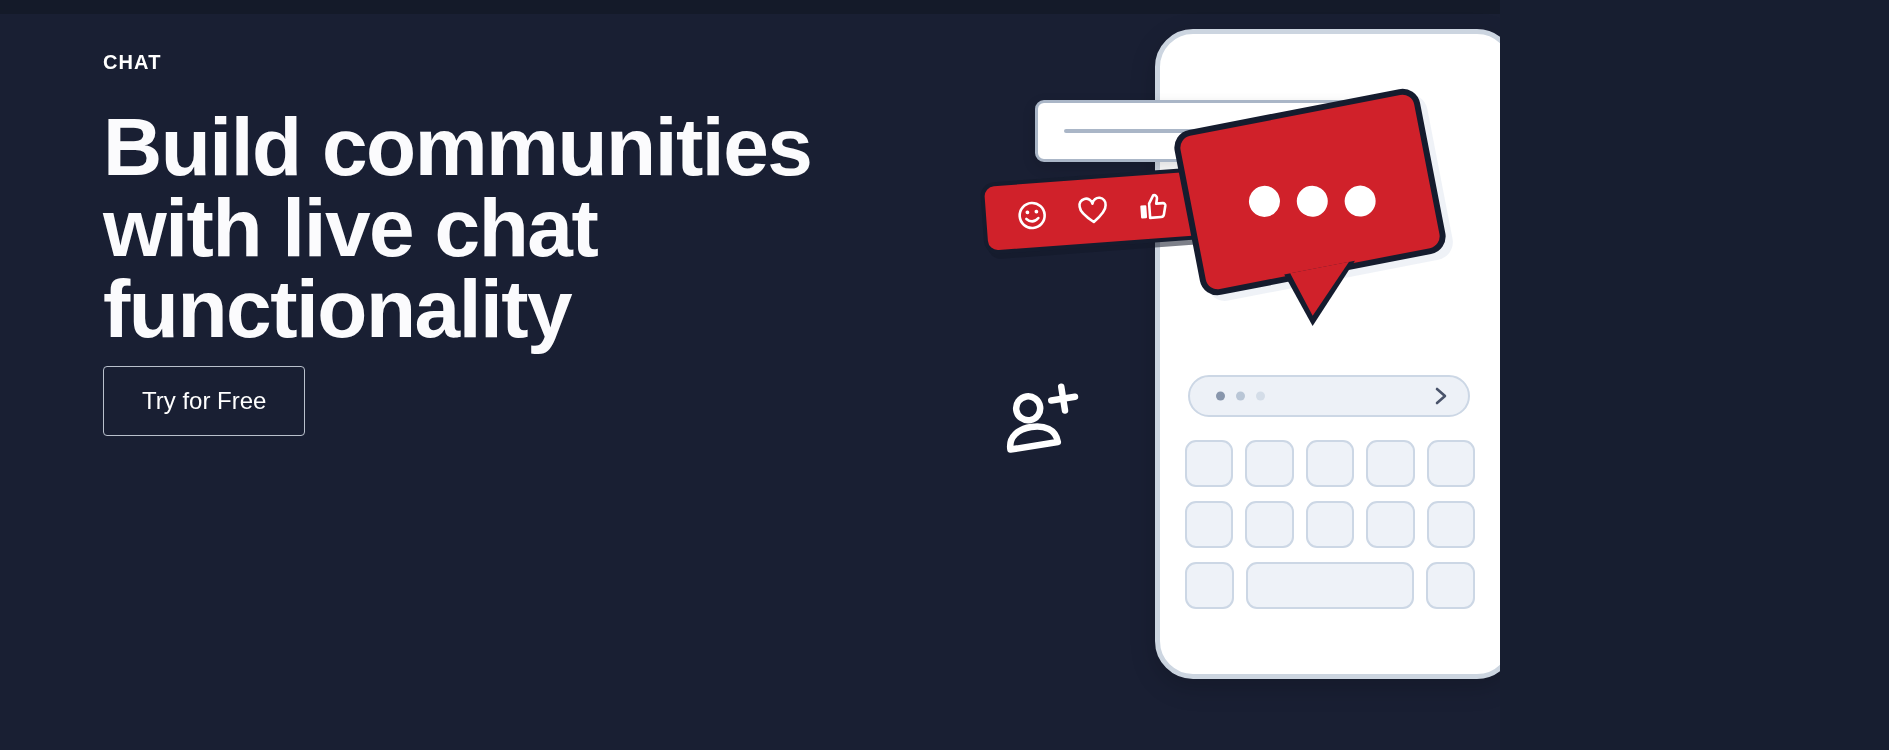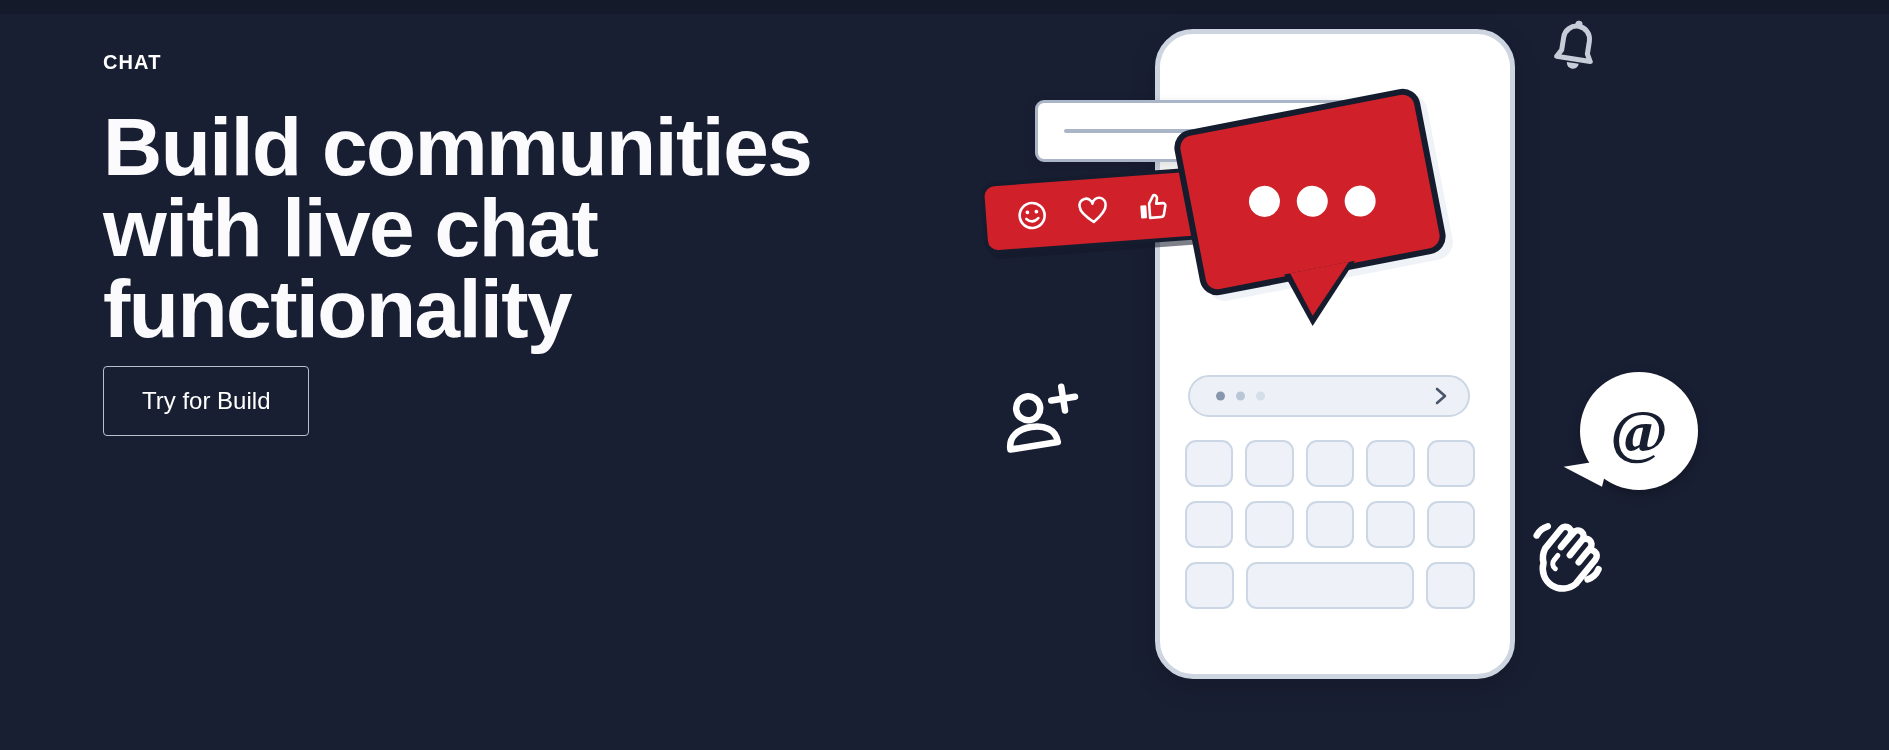--- a/index.html
+++ b/index.html
@@ -10,21 +10,21 @@
     overflow: hidden;
   }
 
   body {
     font-family: "Liberation Sans", sans-serif;
     background: #171e30;
   }
 
   #hero {
     position: relative;
-    width: 1889px;
+    width: 1500px;
     height: 750px;
     background: #191f33;
     overflow: hidden;
   }
 
   
   .top-band {
     position: absolute;
     left: 0; top: 0;
     width: 1889px; height: 14px;
@@ -346,21 +346,21 @@
   <div class="top-band"></div>
 
   <div class="copy">
 
     <div class="eyebrow">CHAT</div>
 
     <h1 class="headline">Build communities with live chat functionality</h1>
 
 
     <div class="btn-row">
-      <button class="btn btn-secondary">Try for Build</button>
+      <button class="btn btn-secondary">Try for Free</button>
     </div>
 
   </div>
 
   <div class="art">
 
     <div class="phone"></div>
 
     <div class="kb-bar">
       <div class="kb-dots">

